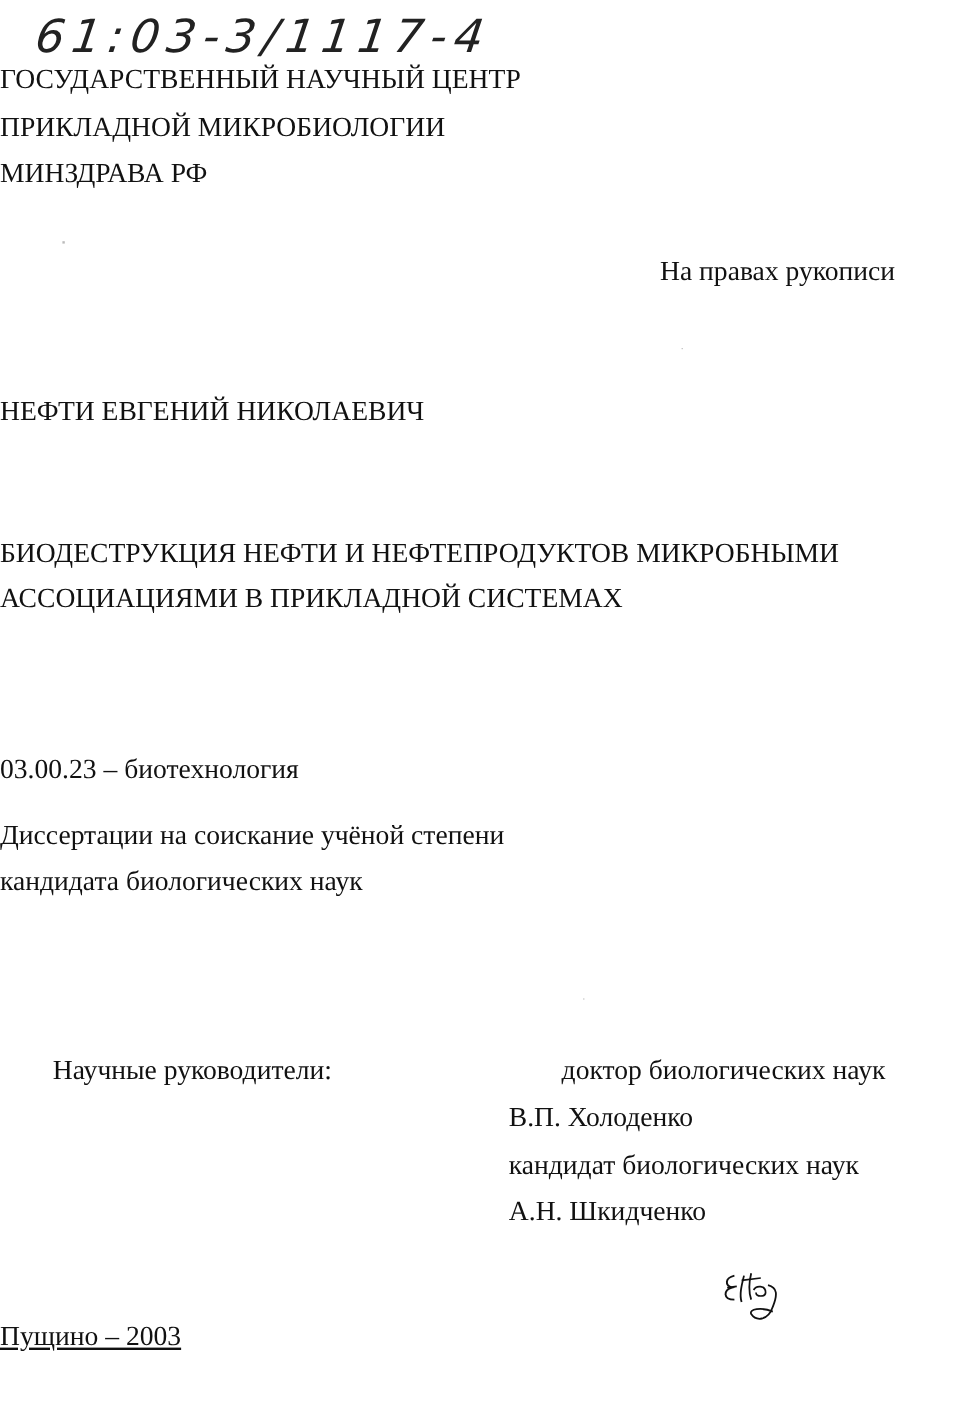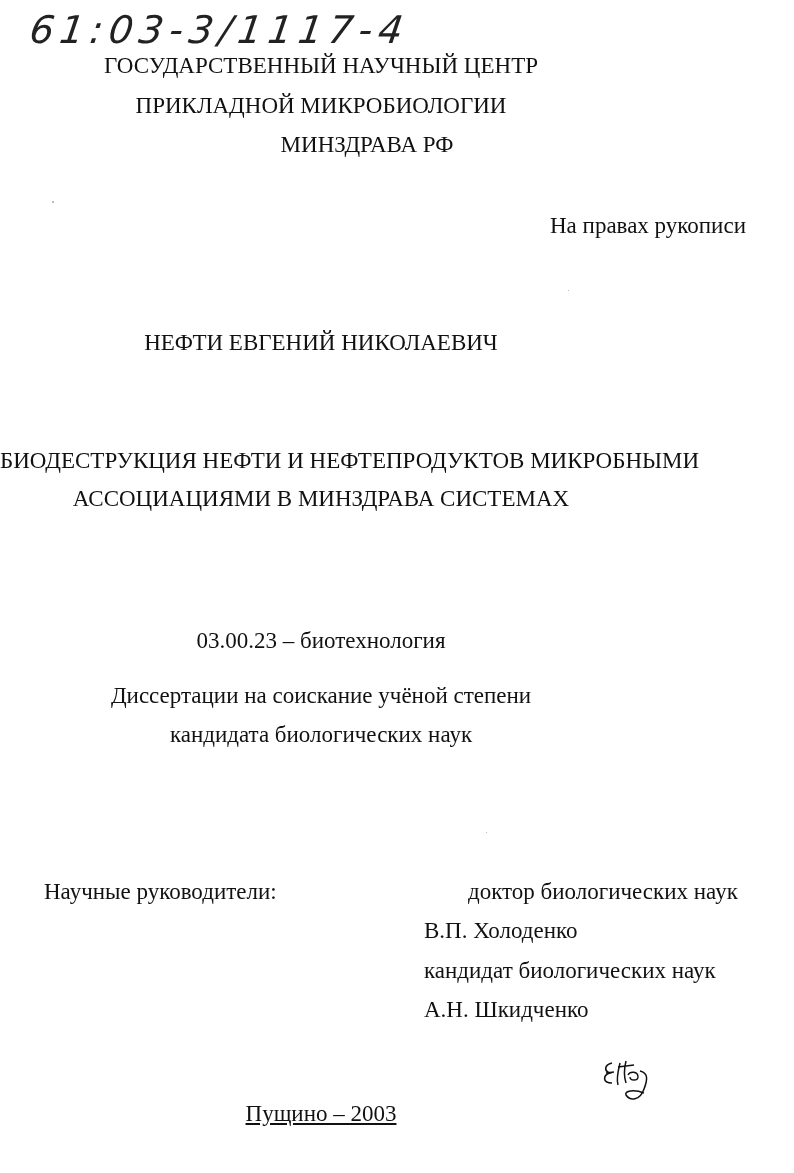--- a/index.html
+++ b/index.html
@@ -17,21 +17,21 @@
     }
     .line {
       position: absolute;
       white-space: nowrap;
       font-size: 23px;
       line-height: 28px;
     }
     .center {
       left: 0;
       width: 642px;
-      text-align: center;
+      text-align: left;
     }
     .handwritten {
       position: absolute;
       left: 30px;
       top: 8px;
       font-family: "DejaVu Sans", sans-serif;
       font-style: italic;
       font-size: 38px;
       line-height: 44px;
       letter-spacing: 6px;
@@ -55,28 +55,28 @@
   </style>
 </head>
 <body>
 
 <div>
 
   <div class="handwritten">61:03-3/1117-4</div>
 
   <div class="line center" style="top:52px;">ГОСУДАРСТВЕННЫЙ НАУЧНЫЙ ЦЕНТР</div>
   <div class="line center" style="top:92px;">ПРИКЛАДНОЙ МИКРОБИОЛОГИИ</div>
-  <div class="line center" style="top:131px;margin-left:46px;">МИНЗДРАВА РФ</div>
+  <div class="line center" style="top:131px;">МИНЗДРАВА РФ</div>
 
   <div class="line" style="top:212px; left:550px;text-align:right;">На правах рукописи</div>
 
   <div class="line center" style="top:329px;">НЕФТИ ЕВГЕНИЙ НИКОЛАЕВИЧ</div>
 
   <div class="line center" style="top:447px;">БИОДЕСТРУКЦИЯ НЕФТИ И НЕФТЕПРОДУКТОВ МИКРОБНЫМИ</div>
-  <div class="line center" style="top:485px;">АССОЦИАЦИЯМИ В МИНЗДРАВА СИСТЕМАХ</div>
+  <div class="line center" style="top:485px;">АССОЦИАЦИЯМИ В ПРИКЛАДНОЙ СИСТЕМАХ</div>
 
   <div class="line center" style="top:627px;">03.00.23 – биотехнология</div>
 
   <div class="line center" style="top:682px;">Диссертации на соискание учёной степени</div>
   <div class="line center" style="top:721px;">кандидата биологических наук</div>
 
   <div class="line" style="top:878px; left:44px;">Научные руководители:</div>
 
   <div class="line" style="top:878px; left:424px;margin-left:44px;">доктор биологических наук</div>
   <div class="line" style="top:917px; left:424px;">В.П. Холоденко</div>

